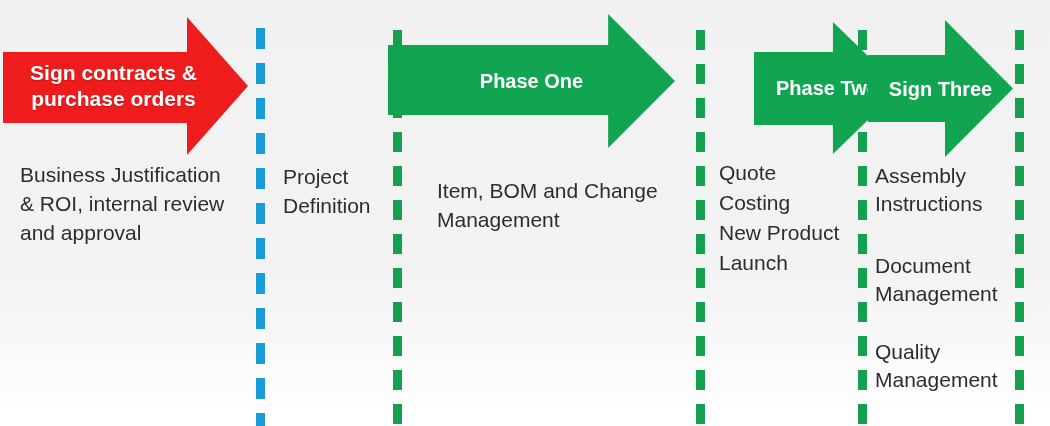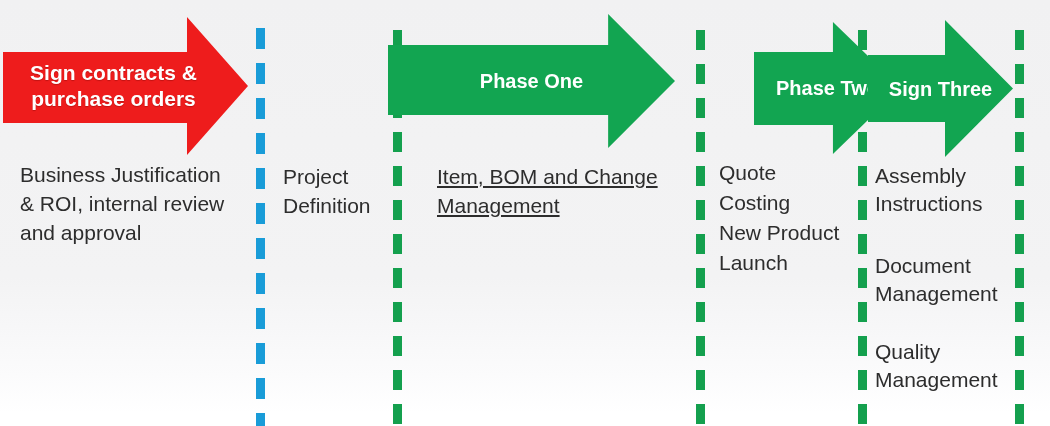--- a/index.html
+++ b/index.html
@@ -78,21 +78,21 @@
 &amp; ROI, internal review
 and approval</div>
 
   <div class="desc" style="left:283px; top:162px; width:120px;">Project
 Definition</div>
 
   <div class="arrow green" style="left:388px; top:14px; width:287px; height:134px;">
     <div class="shape" style="clip-path: polygon(0 23.1%, 76.7% 23.1%, 76.7% 0, 100% 50%, 76.7% 100%, 76.7% 75.4%, 0 75.4%);"></div>
     <span class="label">Phase One</span>
   </div>
-  <div class="desc" style="left:437px; top:162px; width:250px;text-decoration:underline;">Item, BOM and Change
+  <div class="desc" style="left:437px; top:176px; width:250px;">Item, BOM and Change
 Management</div>
 
   <div class="arrow green" style="left:713px; top:22px; width:147px; height:132px;margin-left:41px;">
     <div class="shape" style="clip-path: polygon(0 22.7%, 53.7% 22.7%, 53.7% 0, 100% 50%, 53.7% 100%, 53.7% 78%, 0 78%);"></div>
     <span class="label">Phase Two</span>
   </div>
   <div class="desc" style="left:719px; top:158px; width:140px; line-height:30px;">Quote
 Costing
 New Product
 Launch</div>

